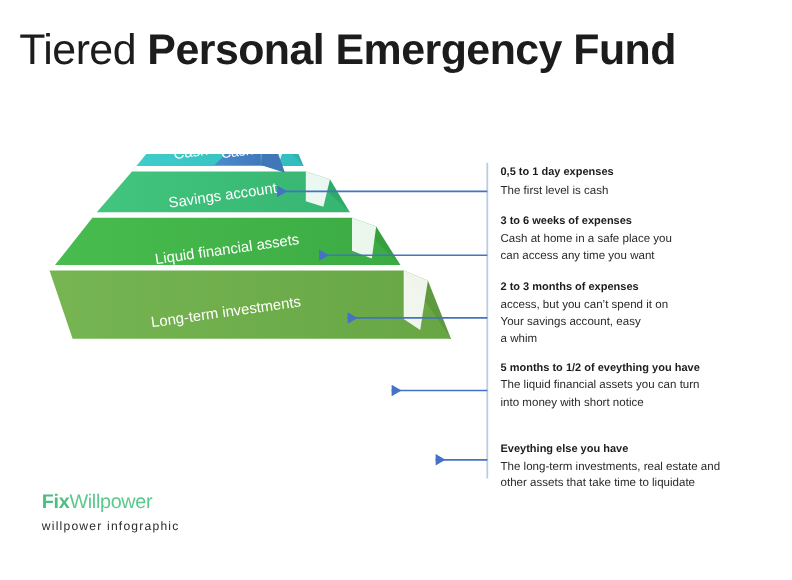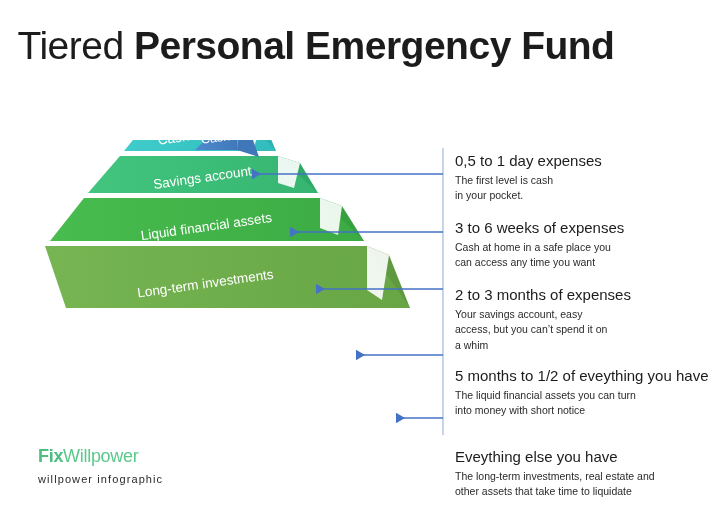--- a/index.html
+++ b/index.html
@@ -62,22 +62,22 @@
 
   
   #annotations {
     position: absolute;
     left: 455px;
     top: 150px;
     width: 258px;
   }
   .ann-block { margin-bottom: 13px; }
   .ann-head {
-    font-size: 15px;
-    font-weight: 400;
+    font-size: 10px;
+    font-weight: 700;
     color: #1c1c1c;
     line-height: 1.45;
     margin-bottom: 1px;
   }
   .ann-body {
     font-size: 10.5px;
     font-weight: 400;
     color: #2a2a2a;
     line-height: 1.45;
   }
@@ -189,33 +189,32 @@
   <line x1="443" y1="289" x2="316" y2="289" stroke="#4472C4" stroke-width="1.5" marker-end="url(#arrowL)"></line>
   <line x1="443" y1="355" x2="356" y2="355" stroke="#4472C4" stroke-width="1.5" marker-end="url(#arrowL)"></line>
   <line x1="443" y1="418" x2="396" y2="418" stroke="#4472C4" stroke-width="1.5" marker-end="url(#arrowL)"></line>
 </svg>
 
 <div id="annotations">
 
   <div class="ann-block" style="margin-bottom:14px;">
     <div class="ann-head">0,5 to 1 day expenses</div>
     <div class="ann-body">The first level is cash</div>
-    <div class="ann-body">in your pocket.</div>
   </div>
 
   <div class="ann-block" style="margin-bottom:14px;">
     <div class="ann-head">3 to 6 weeks of expenses</div>
     <div class="ann-body">Cash at home in a safe place you</div>
     <div class="ann-body">can access any time you want</div>
   </div>
 
   <div class="ann-block" style="margin-bottom:12px;">
     <div class="ann-head">2 to 3 months of expenses</div>
+    <div class="ann-body">access, but you can’t spend it on</div>
     <div class="ann-body">Your savings account, easy</div>
-    <div class="ann-body">access, but you can’t spend it on</div>
     <div class="ann-body">a whim</div>
   </div>
 
   <div class="ann-block" style="margin-bottom:28px;">
     <div class="ann-head">5 months to 1/2 of eveything you have</div>
     <div class="ann-body">The liquid financial assets you can turn</div>
     <div class="ann-body">into money with short notice</div>
   </div>
 
   <div class="ann-block" style="margin-bottom:4px;">

